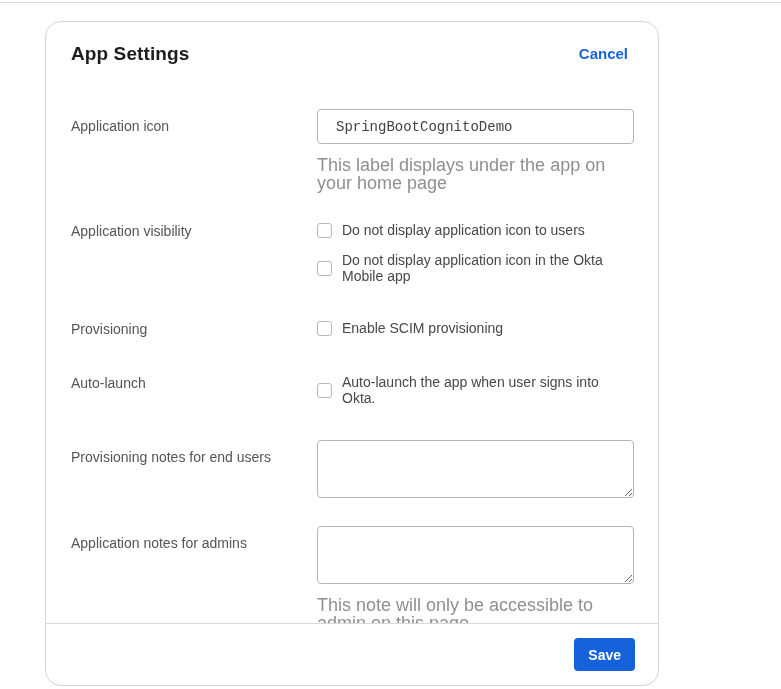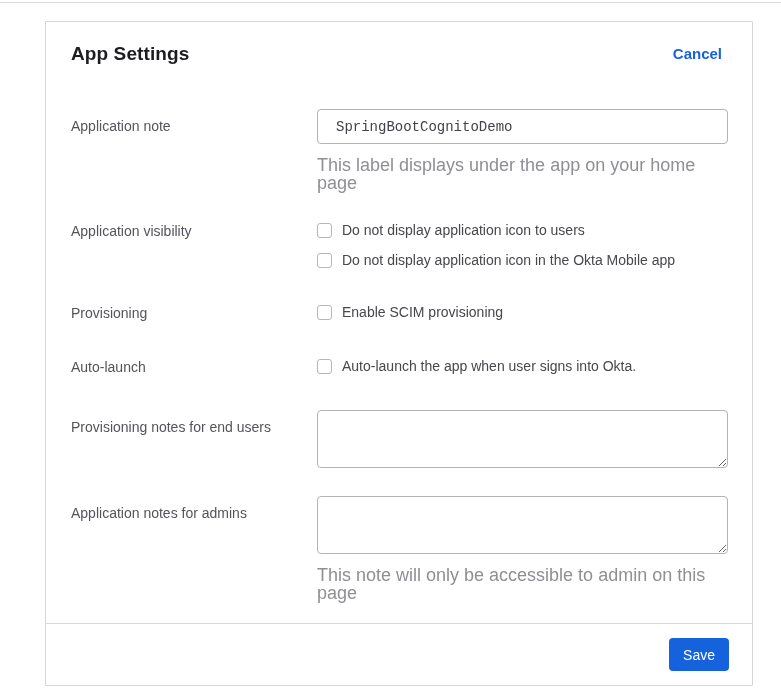--- a/index.html
+++ b/index.html
@@ -10,24 +10,24 @@
     overflow: hidden;
   }
   .top-hairline {
     width: 100%;
     border-top: 1px solid #dcdce0;
     margin-top: 2px;
   }
   .card {
     position: absolute;
     left: 45px; top: 21px;
-    width: 708px; height: 665px;
+    width: 614px; height: 665px;
     background: #ffffff;
     border: 1px solid #d5d5d9;
-    border-radius: 1px;
+    border-radius: 16px;
     display: flex;
     flex-direction: column;
   }
   .card-body {
     flex: 1;
     padding: 21px 24px 0 25px;
     overflow: hidden;
   }
   .card-header {
     display: flex;
@@ -133,39 +133,39 @@
   .save-button {
     min-width: 58px;
     height: 33px;
     padding: 8px 14px;
     background: #1662dd;
     color: #ffffff;
     border: none;
     border-radius: 4px;
     font-family: "Liberation Sans", "DejaVu Sans", sans-serif;
     font-size: 14px;
-    font-weight: 400;
+    font-weight: 700;
     cursor: pointer;
   }
 </style>
 </head>
 <body>
 
 <div class="top-hairline"></div>
 
 <div class="card">
   <div class="card-body">
 
     <div class="card-header">
       <div class="page-title">App Settings</div>
       <a class="cancel-link">Cancel</a>
     </div>
 
     <div class="form-row mb-r1">
-      <div class="field-label">Application note</div>
+      <div class="field-label">Application icon</div>
       <div class="control">
         <input class="text-input" type="text" value="SpringBootCognitoDemo" style="">
         <div class="helper">This label displays under the app on your home page</div>
       </div>
     </div>
 
     <div class="form-row checks mb-r2">
       <div class="field-label">Application visibility</div>
       <div class="control">
         <div class="checkbox-line">

